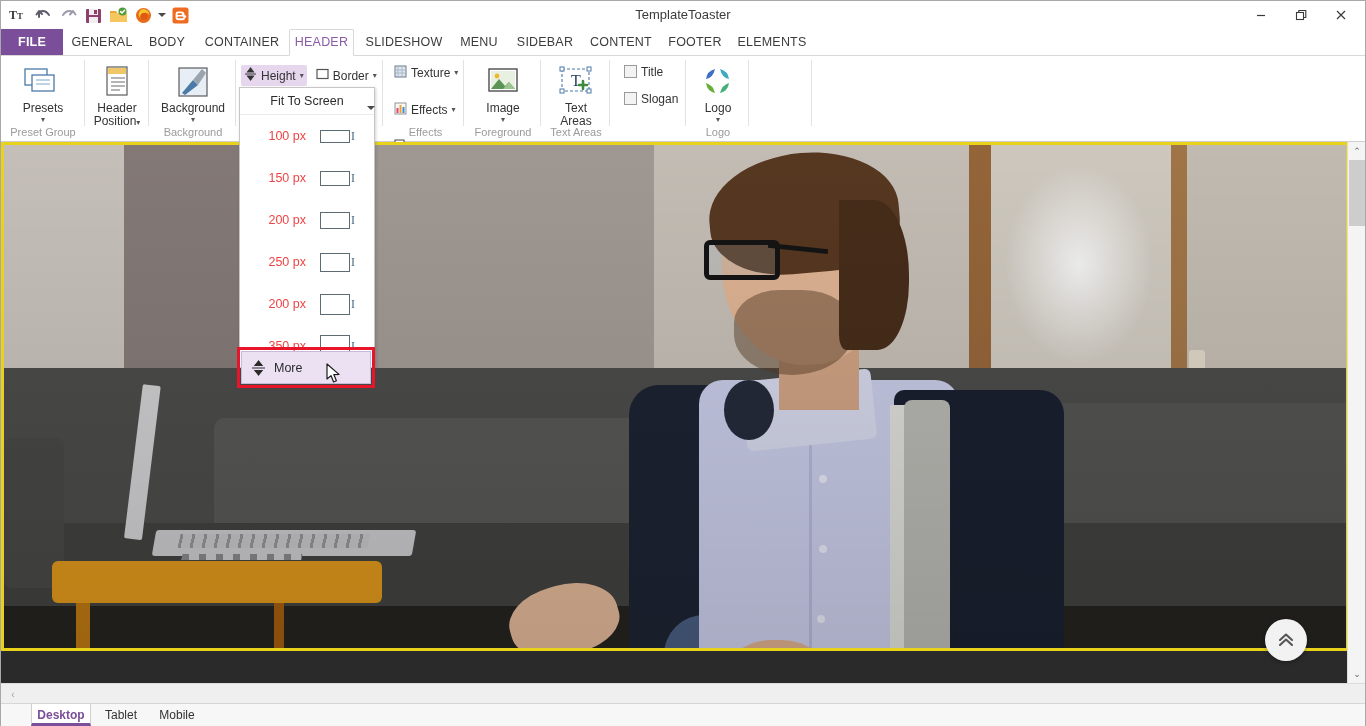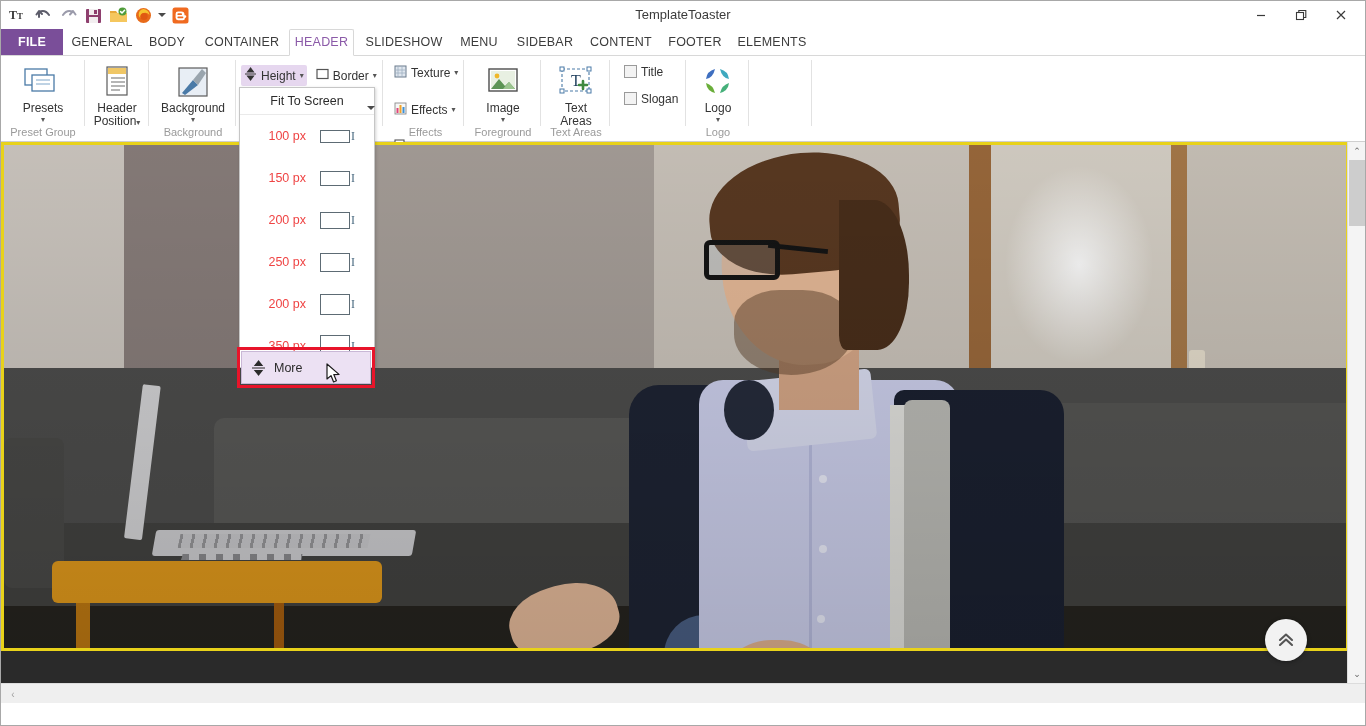--- a/index.html
+++ b/index.html
@@ -547,20 +547,25 @@
   <div class="vscroll">
     <div class="sbtn">⌃</div>
     <div class="vthumb"></div>
     <div class="sbtn" style="position:absolute;bottom:0;left:0;">⌄</div>
   </div>
   <div class="hbar">
     <div class="hleft">‹</div>
   </div>
   <div class="corner"></div>
 
+  <div class="devbar">
+    <div class="devtab on" style="left:30px;width:60px;">Desktop</div>
+    <div class="devtab" style="left:92px;width:56px;">Tablet</div>
+    <div class="devtab" style="left:146px;width:60px;">Mobile</div>
+  </div>
 
   <div class="dropdown">
     <div class="dd-fit">Fit To Screen</div>
     <div class="dd-item">
       <span class="t">100 px</span>
       <span class="box">
           <span class="rect" style="height:11px"></span>
           <span class="ibar">I</span>
         </span>
     </div>

